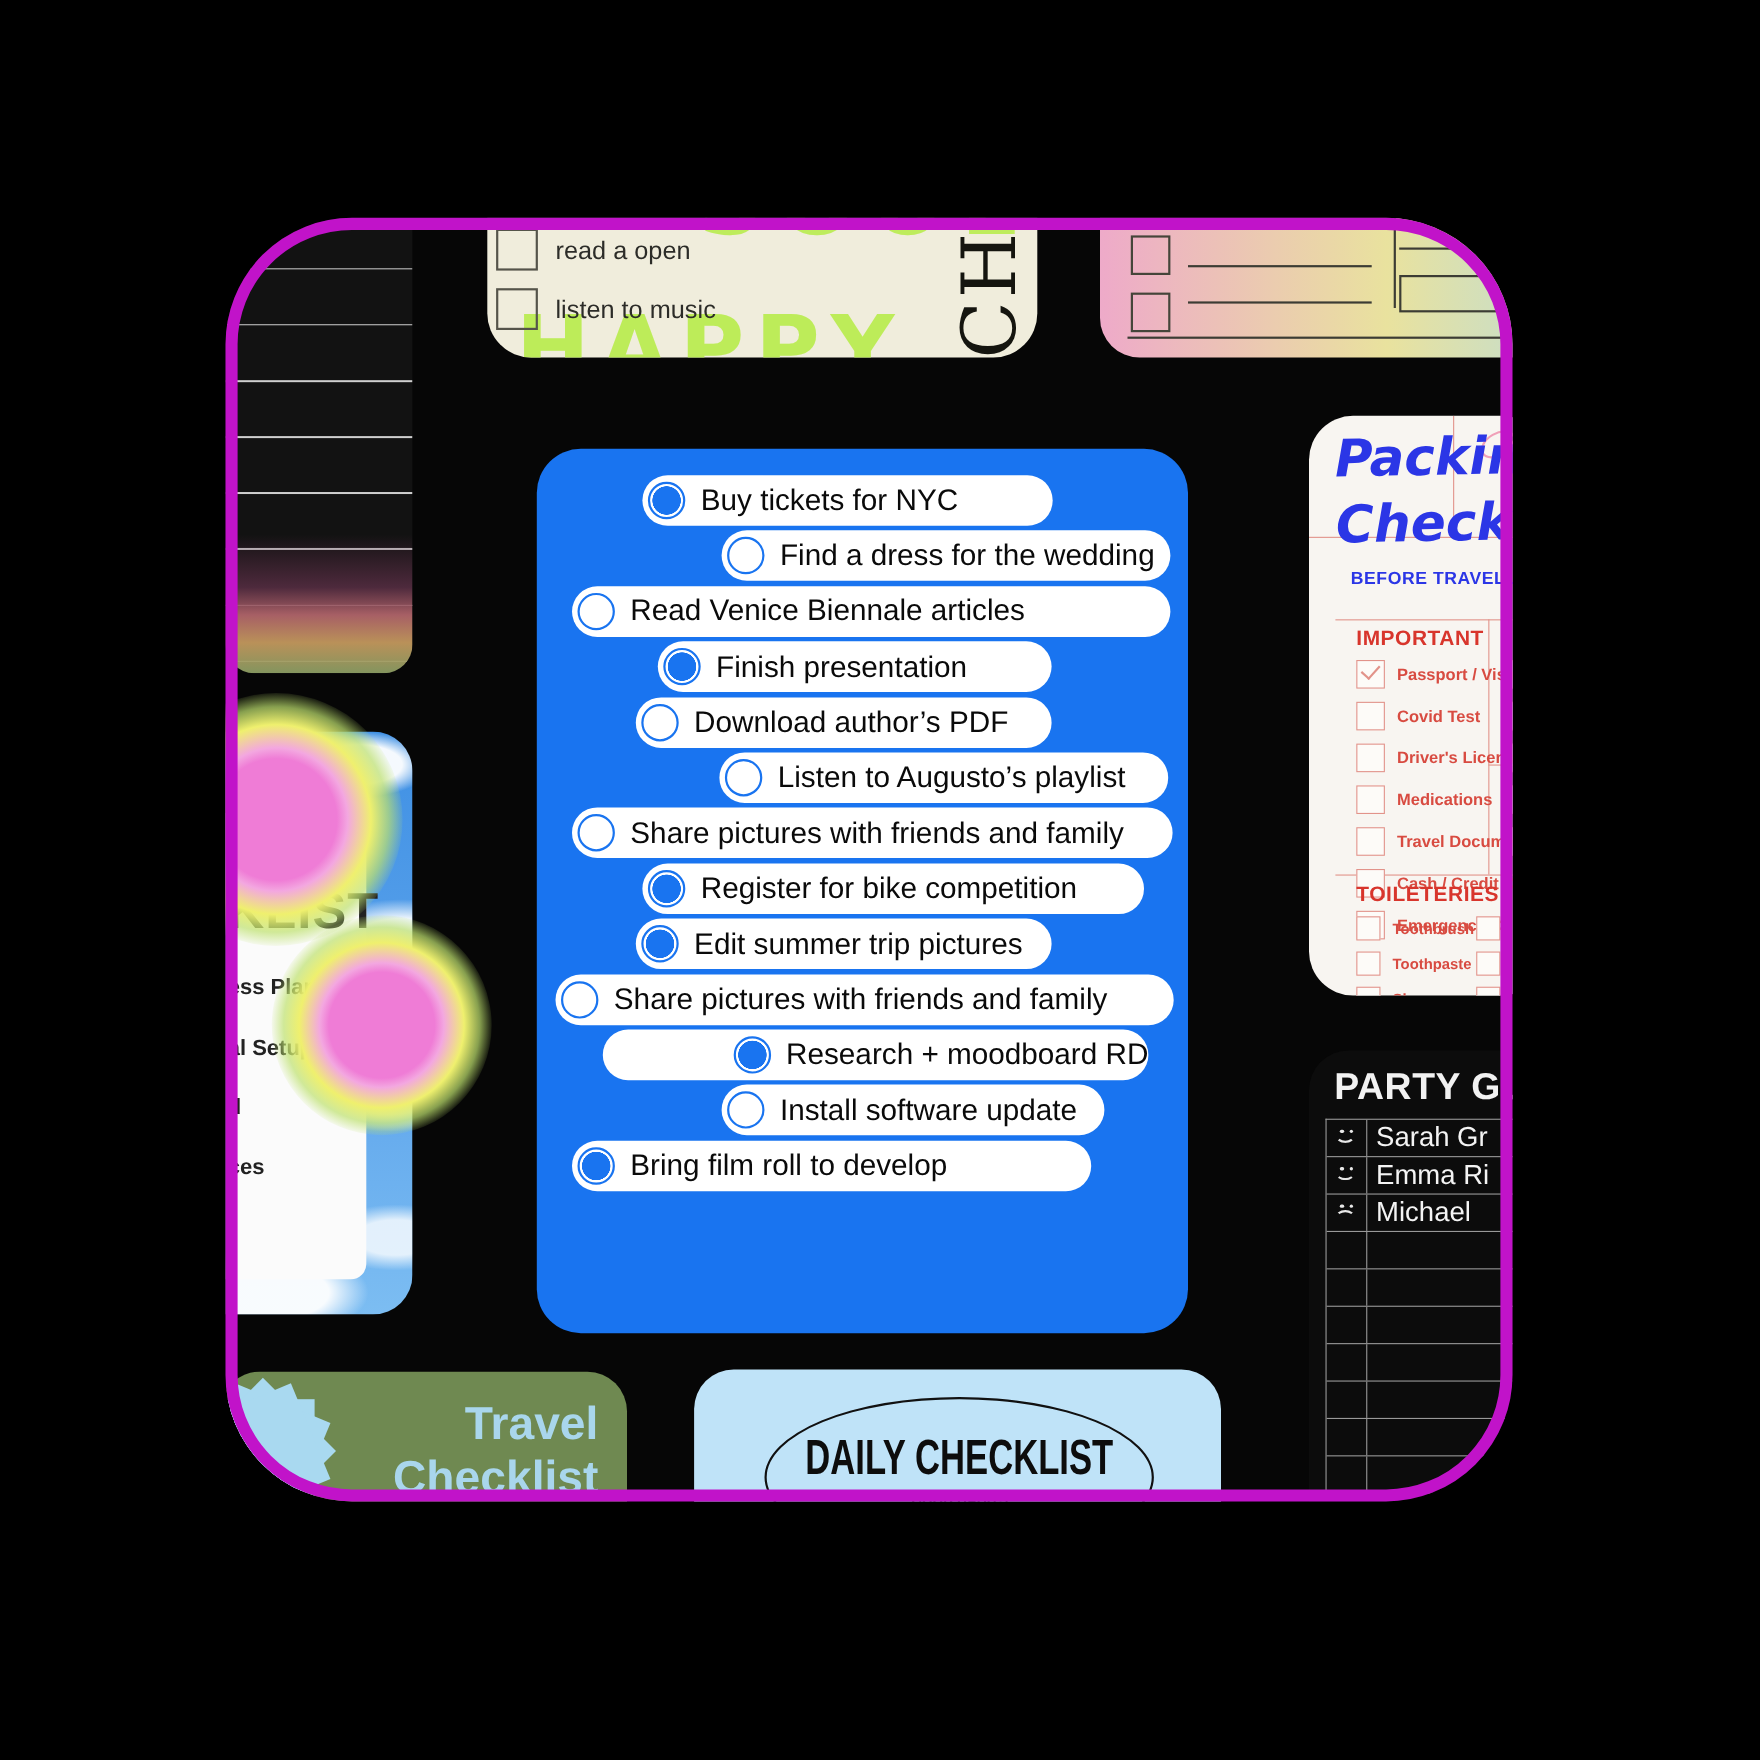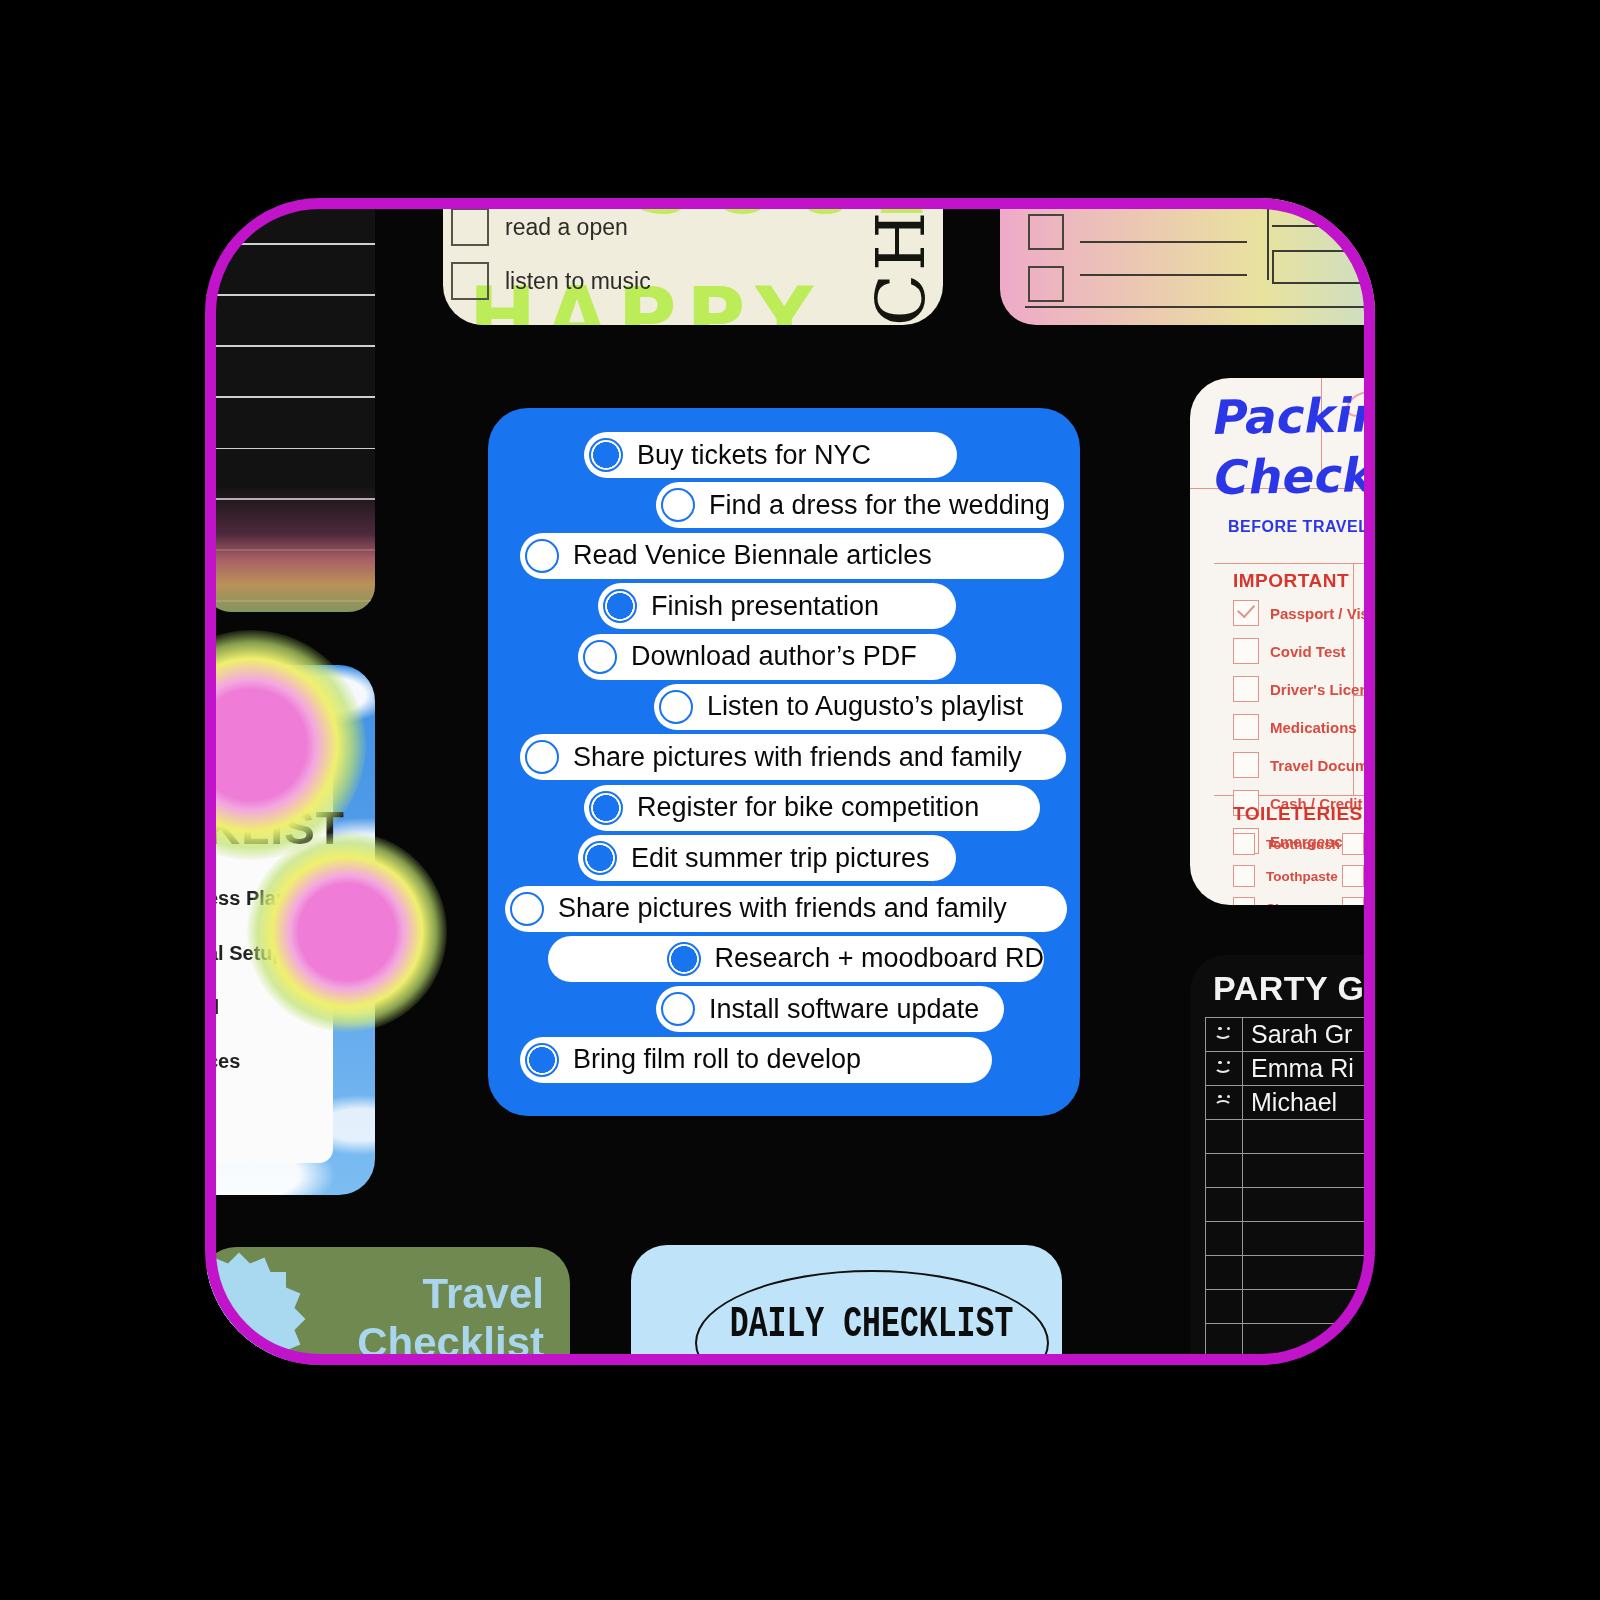--- a/index.html
+++ b/index.html
@@ -58,21 +58,21 @@
   .pk-box{width:24px;height:24px;border:1.5px solid #e2938a;position:relative;flex:none;background:#fdfbf8;}
   .pk-box.checked::after{content:"";position:absolute;left:4px;top:3px;width:14px;height:8px;
       border-left:2px solid #e2938a;border-bottom:2px solid #e2938a;transform:rotate(-48deg);}
   .pk-label{font-weight:700;font-size:15px;color:#d84b41;}
   .pk-list.small .pk-box{width:20px;height:20px;}
   .pk-list.small{gap:10px;}
   .pk-list.small .pk-label{font-size:13.5px;}
   .pk-flower{position:absolute;left:150px;top:-8px;}
 
   
-  .blue-todo{left:283px;top:210px;width:592px;height:708px;background:#1974f0;
+  .blue-todo{left:283px;top:210px;width:592px;height:804px;background:#1974f0;
              border-radius:40px;padding:24px 0;display:flex;flex-direction:column;gap:4.4px;}
   .todo-row{height:46px;background:#fff;border-radius:23px;display:flex;
             align-items:center;gap:14px;padding-left:5px;box-sizing:border-box;flex:none;}
   .tcirc{width:34px;height:34px;border-radius:50%;border:2.5px solid #1974f0;
          background:#fff;flex:none;box-sizing:border-box;}
   .tcirc.checked{background:radial-gradient(circle,#1974f0 0 60%,#fff 62% 100%);}
   .tlabel{font-size:27px;color:#0a0a0a;white-space:nowrap;}
 
   
   .sky{left:0;top:467px;width:170px;height:530px;border-radius:0 36px 36px 0;overflow:hidden;
@@ -98,22 +98,22 @@
           border-radius:36px 36px 0 0;overflow:visible;}
   .tv-title{position:absolute;right:26px;top:22px;text-align:right;color:#a9d6ec;
             font-weight:700;font-size:42px;line-height:1.17;}
   .burst{position:absolute;left:-8px;top:25px;width:94px;height:94px;}
   .burst i{position:absolute;inset:0;background:#a9d9f0;display:block;}
   .burst i:nth-child(2){transform:rotate(22.5deg);}
   .burst i:nth-child(3){transform:rotate(45deg);}
   .burst i:nth-child(4){transform:rotate(67.5deg);}
 
   
-  .daily{left:426px;top:1047px;width:431px;height:130px;background:#bfe3f8;
-         border-radius:36px 36px 0 0;font-family:Liberation Mono, monospace;}
+  .daily{left:426px;top:1047px;width:479px;height:130px;background:#bfe3f8;
+         border-radius:36px 36px 0 0;}
   .dl-ellipse{position:absolute;left:64px;top:25px;width:354px;height:146px;
               border:2px solid #111;border-radius:50%;display:flex;flex-direction:column;
               align-items:center;padding-top:30px;box-sizing:border-box;}
   .dl-title{font-weight:700;font-size:45px;color:#0d0d0d;transform:scaleX(.7);
             white-space:nowrap;line-height:1;}
   .dl-sub{margin-top:8px;font-weight:700;font-size:16px;color:#0d0d0d;transform:scaleX(.78);white-space:nowrap;}
 
   
   .party{left:985px;top:757px;width:230px;height:600px;background:#0c0c0c;
          border-radius:36px 0 0 0;color:#f2f2f2;}

